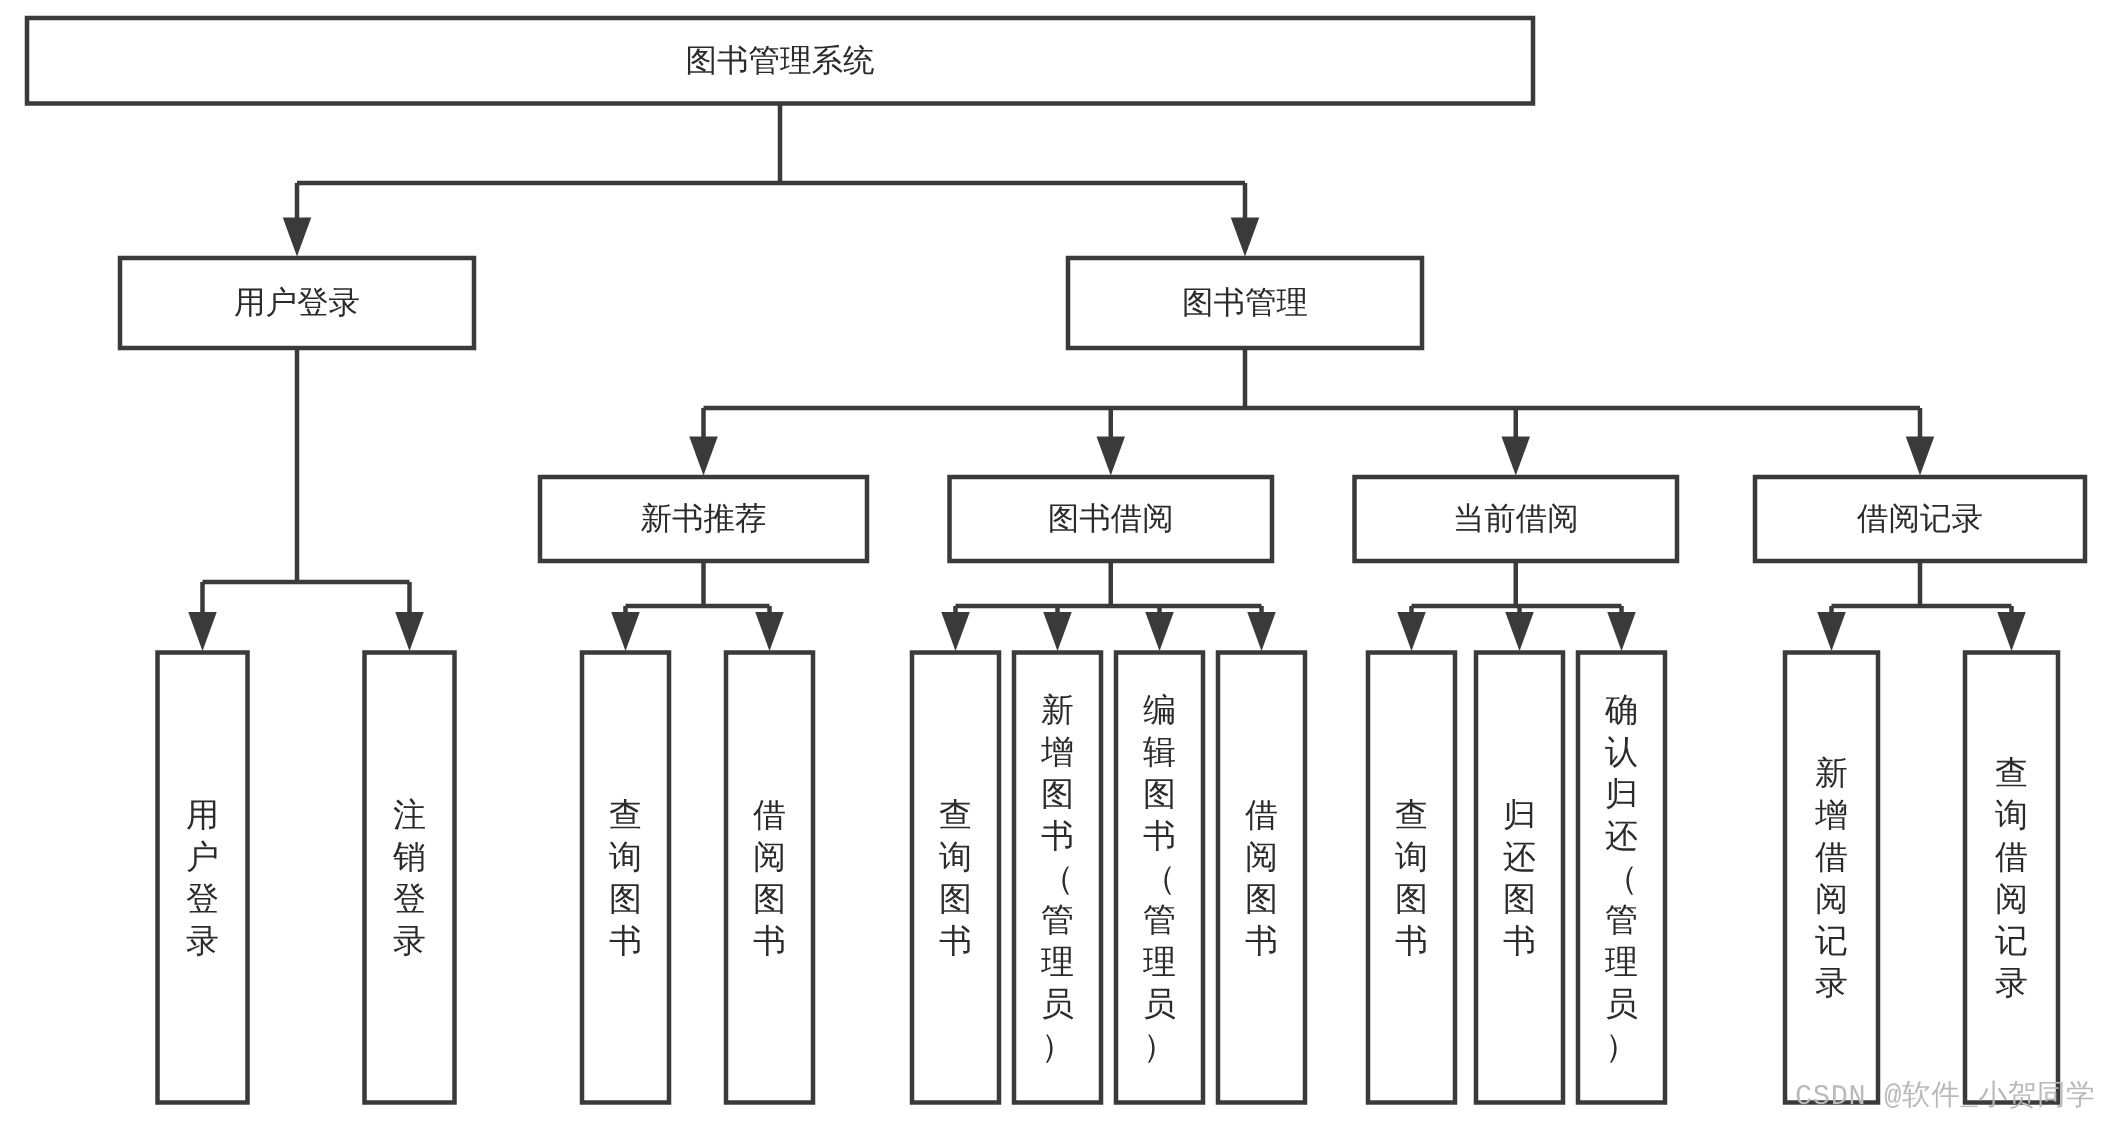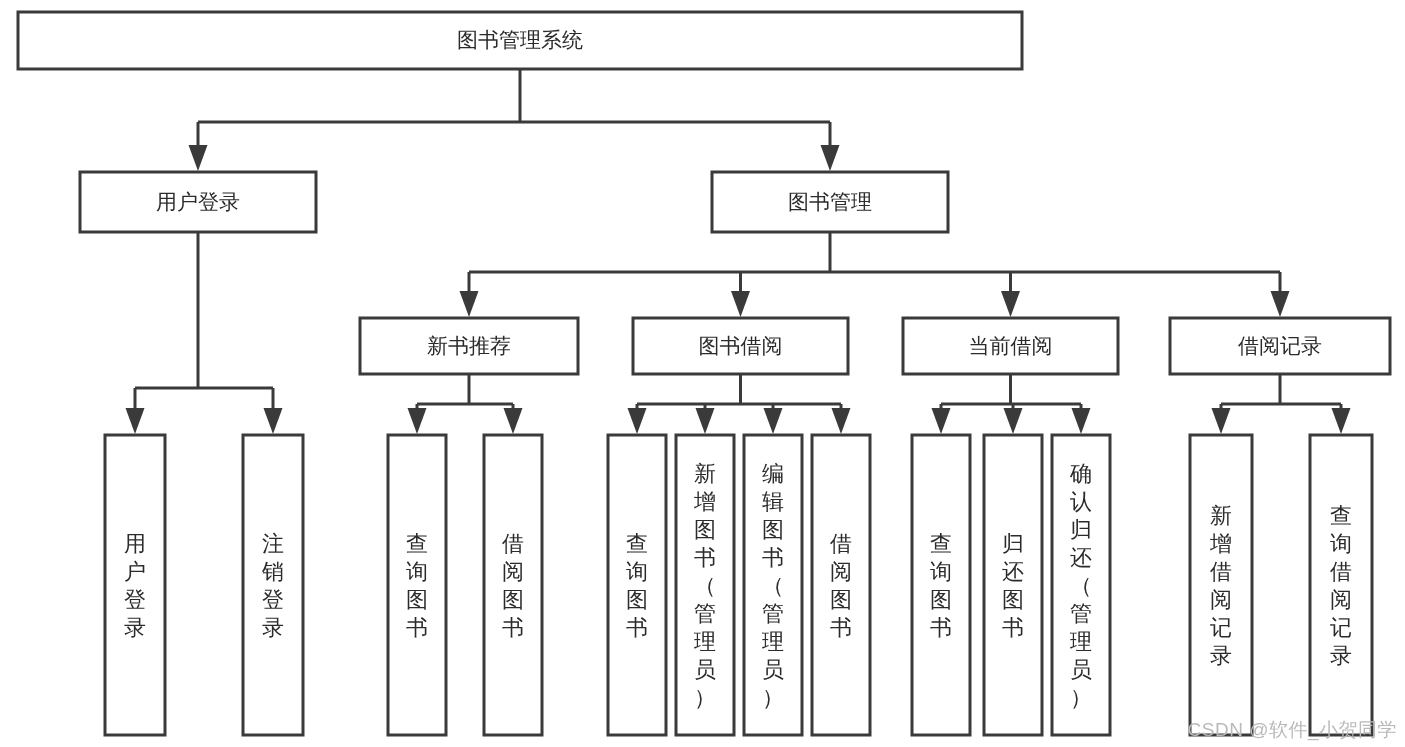--- a/index.html
+++ b/index.html
@@ -51,21 +51,21 @@
   .node-label-vertical {
     fill: #2b2b2b;
     font-family: "Liberation Sans", "DejaVu Sans", sans-serif;
     font-size: 22px;
     text-anchor: middle;
   }
   .watermark-text {
     position: absolute;
     right: 8px;
     bottom: 4px;
-    font-family: Liberation Sans, sans-serif;
+    font-family: Liberation Mono, monospace;
     font-size: 19px;
     color: #b9b9b9;
     white-space: nowrap;
     letter-spacing: 0.5px;
     user-select: none;
     padding-left: 24px;
   }
 </style>
 </head>
 <body>

